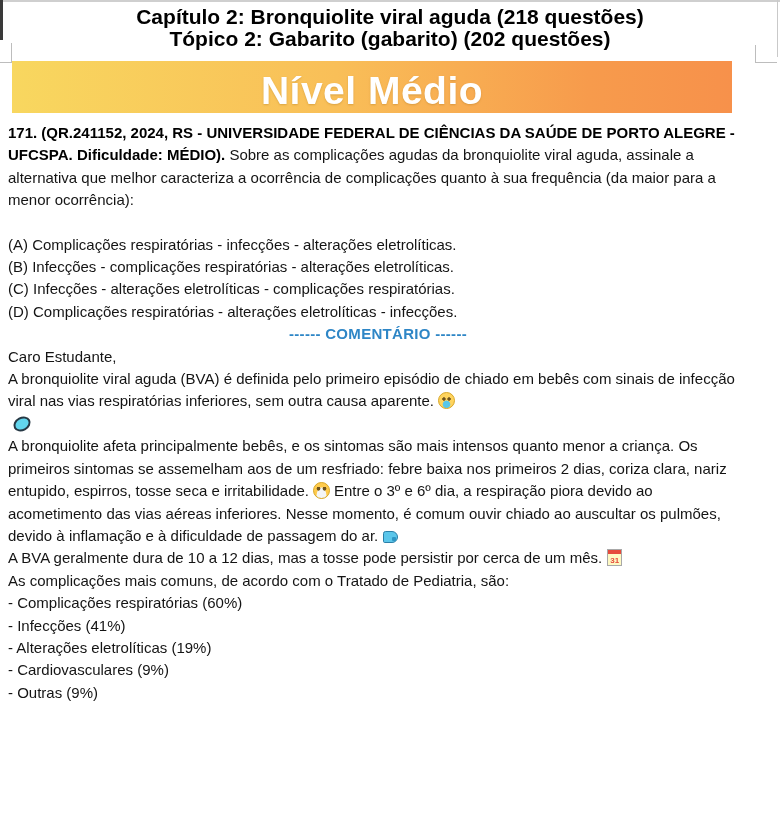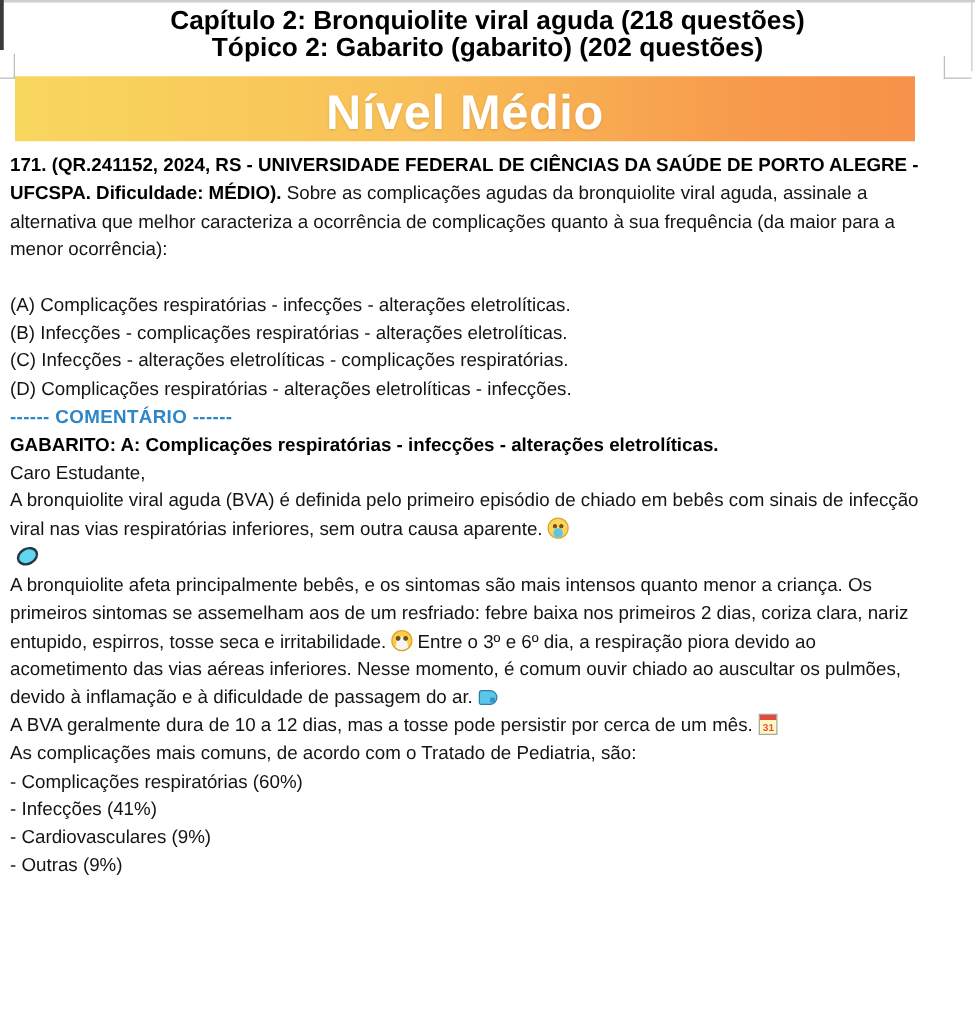--- a/index.html
+++ b/index.html
@@ -33,21 +33,21 @@
   .banner-label{
     font-size:39px;font-weight:bold;color:#ffffff;letter-spacing:0.5px;
     text-shadow:0 1px 2px rgba(160,110,30,0.35);
   }
 
   .content{margin:9px 32px 0 8px;font-size:15px;line-height:22.4px;}
   .content p{margin:0;}
   b{color:#000;}
 
   .options{margin-top:22px;}
-  .divider{margin-top:44px;font-weight:bold;color:#2E86C6;font-size:15px;letter-spacing:0.3px;}
+  .divider{margin-top:44px;font-weight:bold;color:#2E86C6;font-size:15px;letter-spacing:0.3px;text-align:center;}
   .gabarito{margin-top:43px;font-weight:bold;color:#000;}
 
   
   .emoji{display:inline-block;width:17px;height:17px;border-radius:50%;
     vertical-align:-3px;margin-left:4px;}
   .emoji-baby{
     background:
       radial-gradient(circle at 33% 40%, #6e531c 1.4px, rgba(0,0,0,0) 2px),
       radial-gradient(circle at 67% 40%, #6e531c 1.4px, rgba(0,0,0,0) 2px),
       radial-gradient(circle at 50% 76%, #57c7ea 3.4px, rgba(0,0,0,0) 4.2px),
@@ -104,35 +104,35 @@
 
   <div class="options">
     <p>(A) Complicações respiratórias - infecções - alterações eletrolíticas.</p>
     <p>(B) Infecções - complicações respiratórias - alterações eletrolíticas.</p>
     <p>(C) Infecções - alterações eletrolíticas - complicações respiratórias.</p>
     <p>(D) Complicações respiratórias - alterações eletrolíticas - infecções.</p>
   </div>
 
   <p class="divider">------  COMENTÁRIO  ------</p>
 
-  <p class="gabarito">GABARITO: A: Complicações respiratórias - infecções - alterações eletrolíticas.</p>
 
   <p>Caro Estudante,</p>
 
   <p><span>A bronquiolite viral aguda (BVA) é definida pelo primeiro episódio de chiado em bebês com sinais de infecção viral nas vias respiratórias inferiores, sem outra causa aparente.</span><span class="emoji emoji-baby"></span></p>
 
   <p><span class="icon-virus"></span></p>
 
   <p><span>A bronquiolite afeta principalmente bebês, e os sintomas são mais intensos quanto menor a criança. Os primeiros sintomas se assemelham aos de um resfriado: febre baixa nos primeiros 2 dias, coriza clara, nariz entupido, espirros, tosse seca e irritabilidade.</span><span class="emoji emoji-sneeze"></span><span>Entre o 3º e 6º dia, a respiração piora devido ao acometimento das vias aéreas inferiores. Nesse momento, é comum ouvir chiado ao auscultar os pulmões, devido à inflamação e à dificuldade de passagem do ar.</span><span class="icon-lungs"></span></p>
 
   <p><span>A BVA geralmente dura de 10 a 12 dias, mas a tosse pode persistir por cerca de um mês.</span><span class="icon-calendar"><span class="cal-top"></span><span class="cal-day">31</span></span></p>
 
 
   <p>As complicações mais comuns, de acordo com o Tratado de Pediatria, são:</p>
 
   <div>
     <p>- Complicações respiratórias (60%)</p>
     <p>- Infecções (41%)</p>
+    <p>- Alterações eletrolíticas (19%)</p>
     <p>- Cardiovasculares (9%)</p>
     <p>- Outras (9%)</p>
   </div>
 
 </div>
 
 </body></html>

